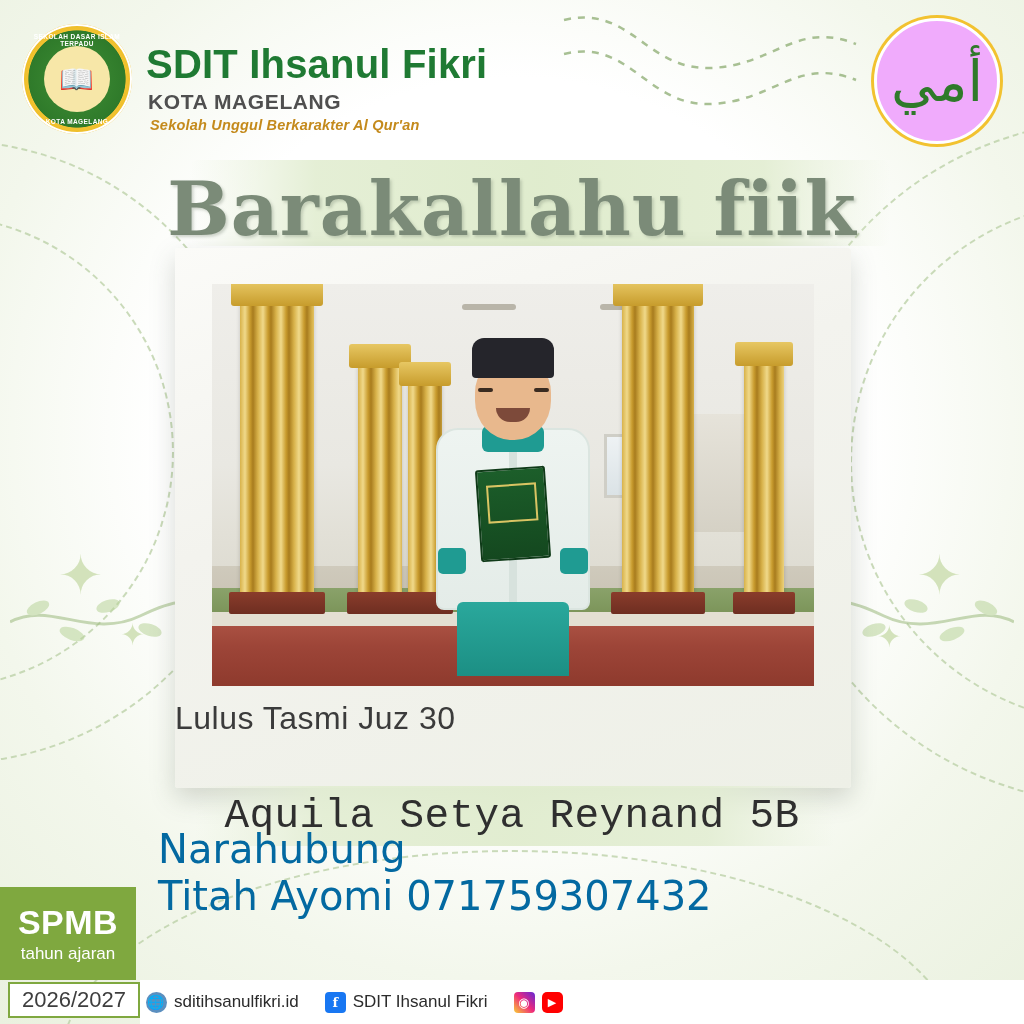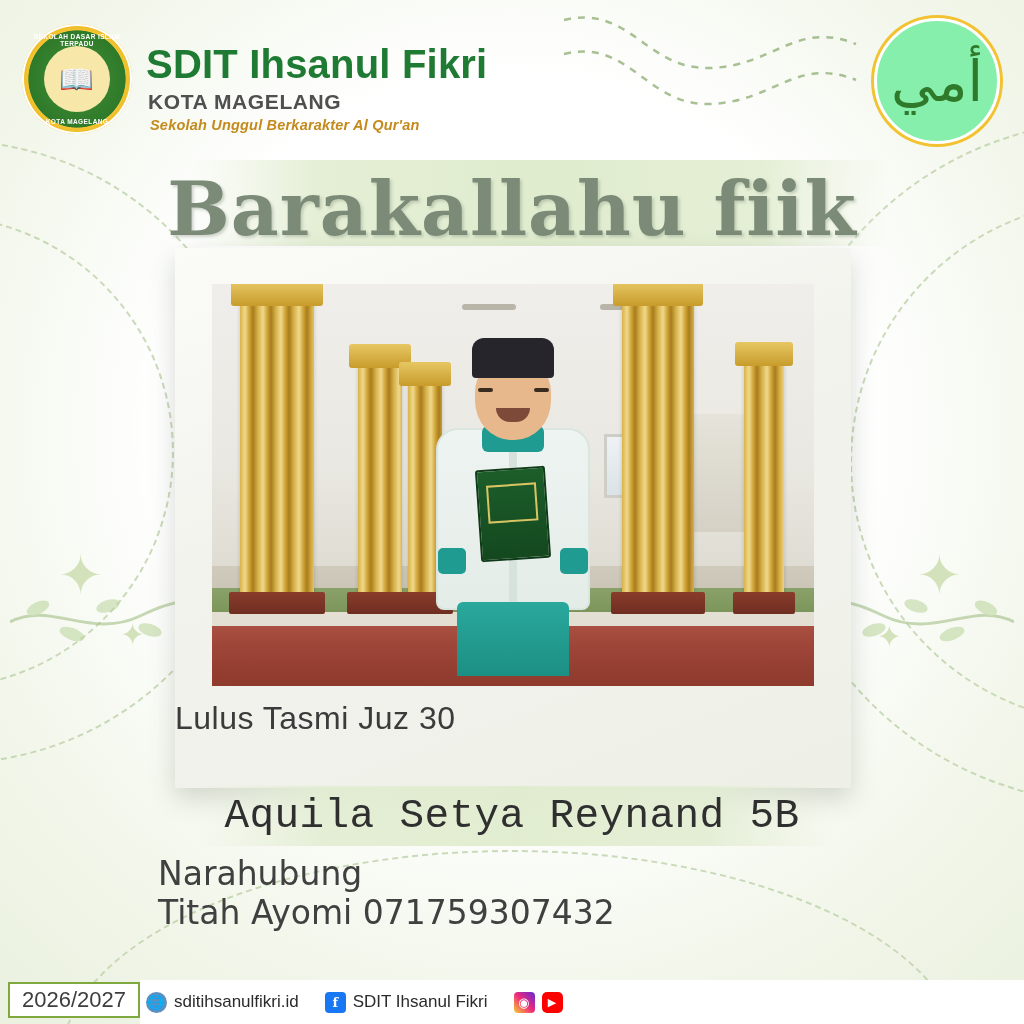--- a/index.html
+++ b/index.html
@@ -145,21 +145,21 @@
     font-style: italic;
     font-weight: bold;
     color: #c48a1c;
     letter-spacing: .2px;
   }
   .logo-arabic {
     position: absolute;
     right: 24px; top: 18px;
     width: 120px; height: 120px;
     border-radius: 50%;
-    background: #86efac;
+    background: #f0abfc;
     border: 3px solid #ffffff;
     box-shadow: 0 0 0 3px #f2c230;
     display: flex;
     align-items: center;
     justify-content: center;
     color: #2f7a2a;
     font-size: 56px;
     font-family: "DejaVu Sans", sans-serif;
     overflow: hidden;
   }
@@ -370,24 +370,24 @@
     left: 8px; bottom: 6px;
     width: 128px; height: 32px;
     border: 2px solid #7fa83f;
     color: #3e3e3e;
     font-size: 22px;
     display: flex; align-items: center; justify-content: center;
     background: #ffffff;
   }
   .narahubung {
     position: absolute;
-    left: 158px; bottom: 91px;
+    left: 158px; bottom: 104px;
     font-family: "DejaVu Sans", sans-serif;
-    font-size: 33px;
-    color: #404040;
+    font-size: 40px;
+    color: #0369a1;
     line-height: 1.18;
   }
   .footer-bar {
     position: absolute;
     left: 140px; right: 0; bottom: 0;
     height: 44px;
     background: #ffffff;
     display: flex;
     align-items: center;
     gap: 10px;
@@ -530,20 +530,24 @@
           <div class="smile"></div>
         </div>
       </div>
     </div>
     <div class="photo-caption">Lulus Tasmi Juz 30</div>
   </div>
 
   <div class="name-band"></div>
   <div class="student-name">Aquila Setya Reynand 5B</div>
 
+  <div class="spmb-box">
+    <div class="big">SPMB</div>
+    <div class="small">tahun ajaran</div>
+  </div>
   <div class="year-box">2026/2027</div>
 
   <div class="narahubung">
     <div>Narahubung</div>
     <div>Titah Ayomi 071759307432</div>
   </div>
 
   <div class="footer-bar">
     <div class="footer-item">
       <span class="ico web">🌐</span>

